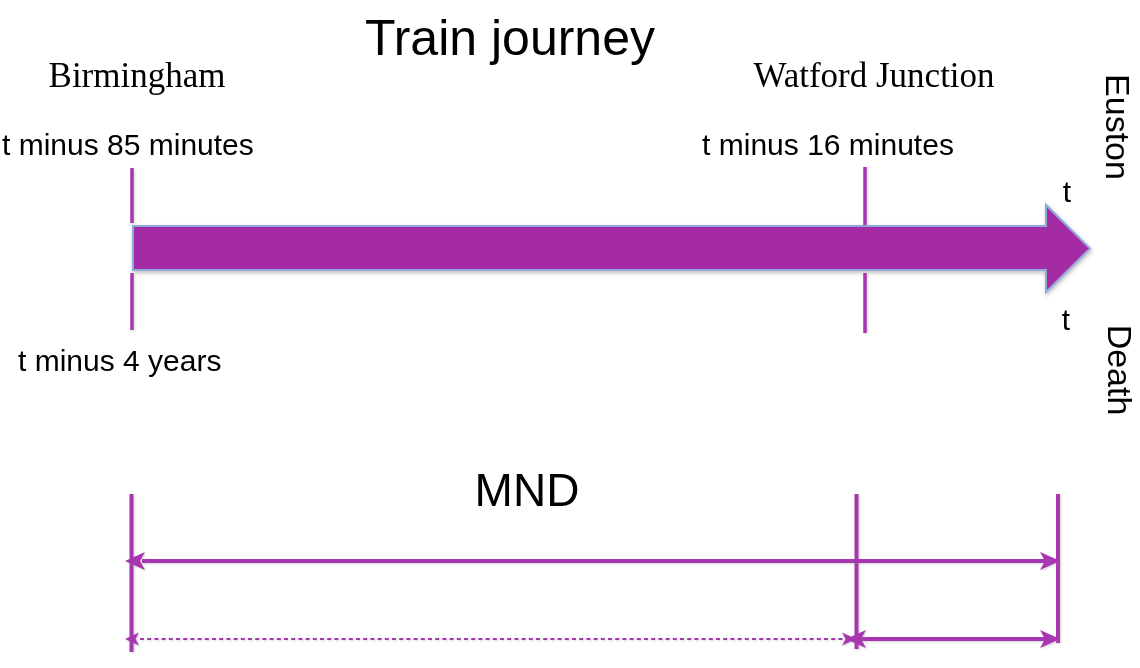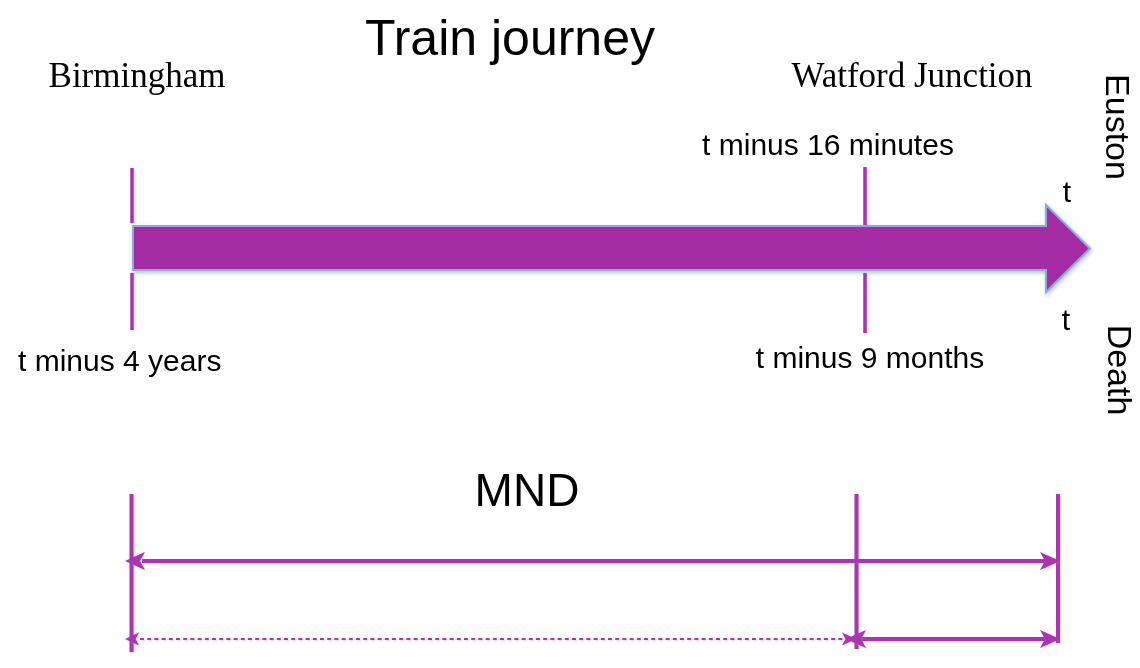--- a/index.html
+++ b/index.html
@@ -86,32 +86,32 @@
 
       <path d="M846,639 L866,630 L861,639 L866,648 Z"></path>
       <path d="M1060,639 L1040,630 L1045,639 L1040,648 Z"></path>
     </g>
   </svg>
 
   <div class="label title centered" style="left:510px; top:12px;">Train journey</div>
 
   <div class="label station centered" style="left:137px; top:58px;">Birmingham</div>
 
-  <div class="label station centered" style="left:912px; top:58px;text-align:center;">Watford Junction</div>
+  <div class="label station centered" style="left:874px; top:58px;text-align:center;">Watford Junction</div>
 
   <div class="label vertical" style="left:1117px; top:127px;">Euston</div>
 
+  <div class="label time" style="left:2px; top:129px;">t minus 85 minutes</div>
 
   <div class="label time centered" style="left:828px; top:129px;">t minus 16 minutes</div>
 
   <div class="label t-mark" style="left:1067px; top:192px;">t</div>
 
   <div class="label t-mark" style="left:1066px; top:320px;">t</div>
 
   <div class="label time" style="left:18px; top:345px;">t minus 4 years</div>
 
-  <div class="label time centered" style="left:870px; top:342px;">t minus 9 months</div>
 
   <div class="label vertical" style="left:1119px; top:370px;">Death</div>
 
   <div class="label section-title centered" style="left:527px; top:426px;">MND</div>
 
 </div>
 
 </body></html>

